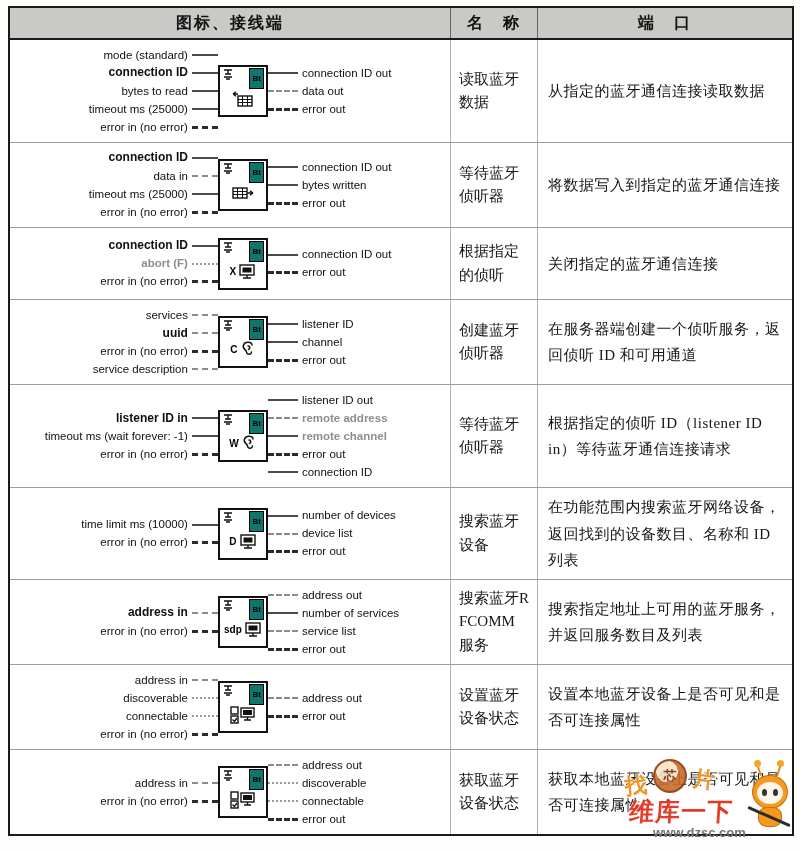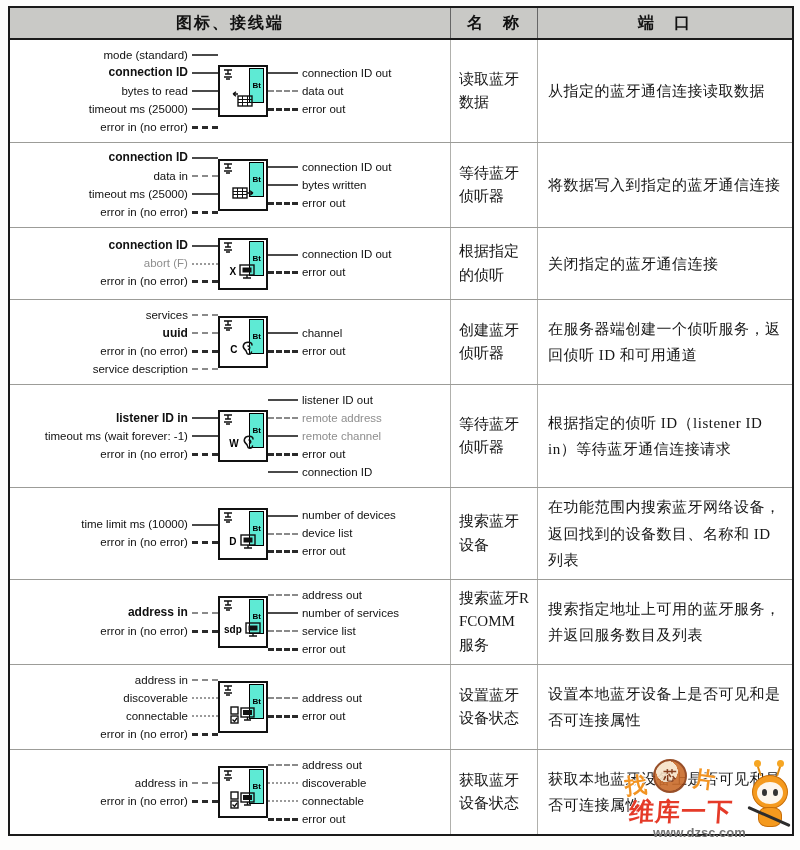--- a/index.html
+++ b/index.html
@@ -33,36 +33,36 @@
   .diagram { display:flex; align-items:center; width:100%; padding:2px 4px; }
   .side { display:flex; flex-direction:column; justify-content:center; }
   .side.inputs  { flex:1.15; align-items:stretch; }
   .side.outputs { flex:1;    align-items:stretch; }
   .term { display:flex; align-items:center; min-height:16px; margin:1px 0; }
   .term.in  { justify-content:flex-end;text-align:center; }
   .term.out { justify-content:flex-start; }
   .tlabel { font-family:"Liberation Sans", sans-serif; font-size:11.5px; color:#101010;
             white-space:nowrap; line-height:1.1; }
   .tlabel.bold { font-weight:bold; font-size:12px; }
-  .tlabel.gray { color:#8e8e8e; }
+  .tlabel.gray { color:#8e8e8e;font-weight:bold; }
   .wire { height:0; flex:0 0 auto; }
   .term.in  .wire { width:26px; margin-left:4px; }
   .term.out .wire { width:30px; margin-right:4px; }
   .wire.plain  { border-top:2px solid #4a4a4a; }
   .wire.error  { border-top:3px dashed #2a2a2a; }
   .wire.zigzag { border-top:2px dashed #8a8a8a; }
   .wire.dotted { border-top:2px dotted #9a9a9a; }
 
   
   .vi-icon { flex:0 0 50px; width:50px; height:52px; border:2px solid #111; background:#fff;
              display:flex; flex-direction:column; position:relative; z-index:1; }
   .vi-icon .top { display:flex; align-items:flex-start; justify-content:space-between;
                   padding:1px 2px 0 2px; height:16px; }
   .badge { font-family:"Liberation Sans", sans-serif; font-size:8px; font-weight:bold;
-           color:#000; border:1px solid #000; padding:12px 2px; line-height:9px; background:#5eead4; }
+           color:#000; border:1px solid #000; padding:5px 2px; line-height:9px; background:#0f766e; }
   .vi-body { flex:1; display:flex; align-items:center; justify-content:center; gap:2px; padding:1px; }
   .sub-letter { font-family:"Liberation Sans", sans-serif; font-weight:bold; font-size:10px;
                 color:#000; line-height:1; }
   .glyph svg { display:block; }
 
   
   .watermark { position:absolute; right:2px; bottom:2px; width:175px; height:95px; z-index:5;
                font-family:"Liberation Sans", sans-serif; }
   .wm-find { position:absolute; left:2px; top:18px; font-size:22px; font-weight:bold;
              color:#f29422; text-shadow:0 0 2px #fff, 1px 1px 0 #fff; transform:rotate(-6deg); }
@@ -313,20 +313,24 @@
                   <span class="glyph">
                     <svg width="16" height="20" viewBox="0 0 16 20">
                       <path d="M12 5 C12 1.5 5 1 3.5 5 C2 9 6 9 6.5 12 C7 15 11 15 11.5 12 M8 6 c2 0 2.5 2.5 .5 3.5" stroke="#111" fill="none" stroke-width="1.5" stroke-linecap="round"></path>
                     </svg>
                   </span>
                 </div>
               </div>
               <div class="side outputs">
                 <div class="term out">
                   <span class="wire plain"></span>
+                  <span class="tlabel">listener ID</span>
+                </div>
+                <div class="term out">
+                  <span class="wire plain"></span>
                   <span class="tlabel">channel</span>
                 </div>
                 <div class="term out">
                   <span class="wire error"></span>
                   <span class="tlabel">error out</span>
                 </div>
               </div>
             </div>
           </div>
           <div class="cell cell-name">创建蓝牙侦听器</div>

